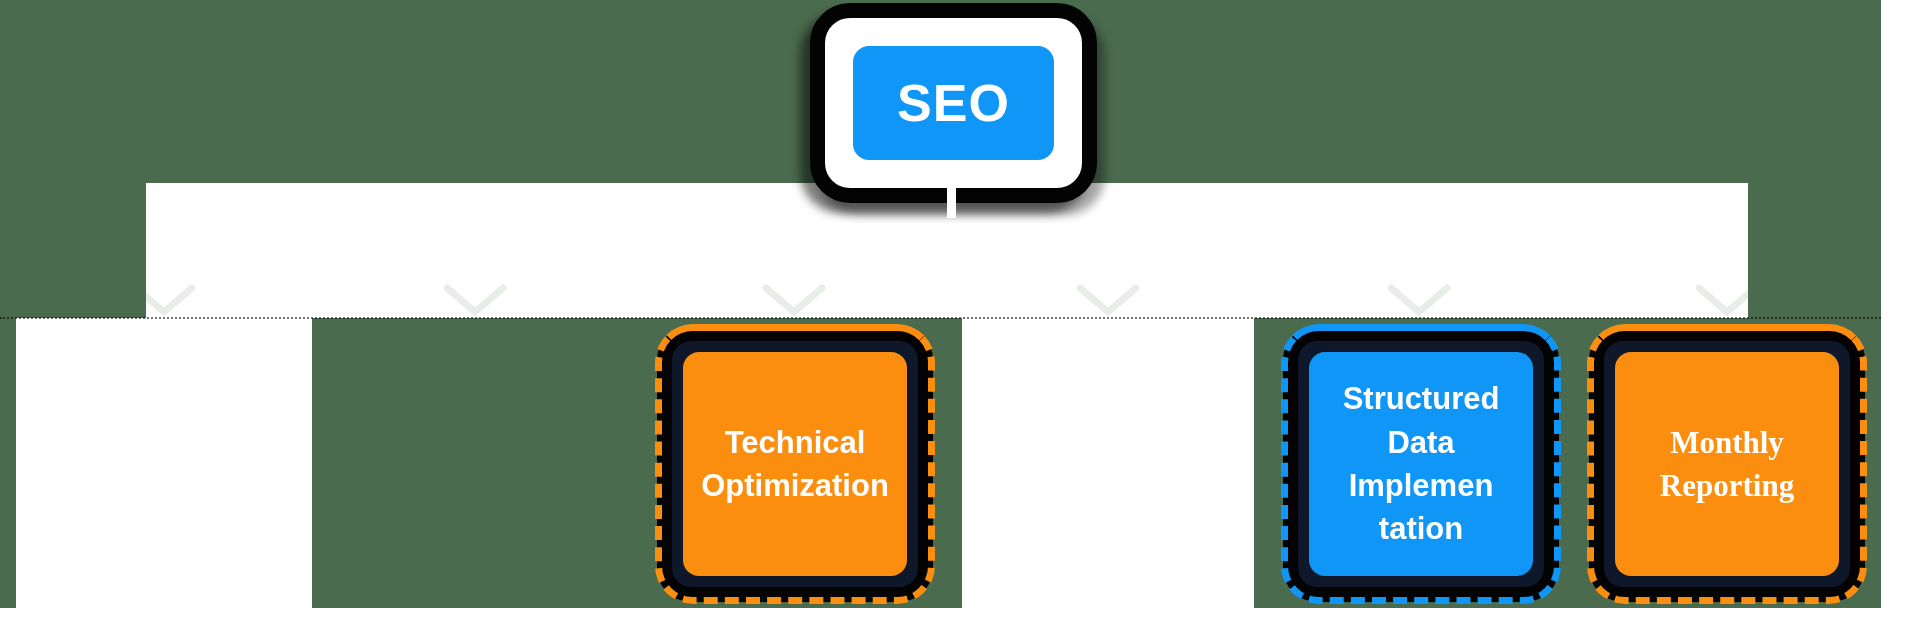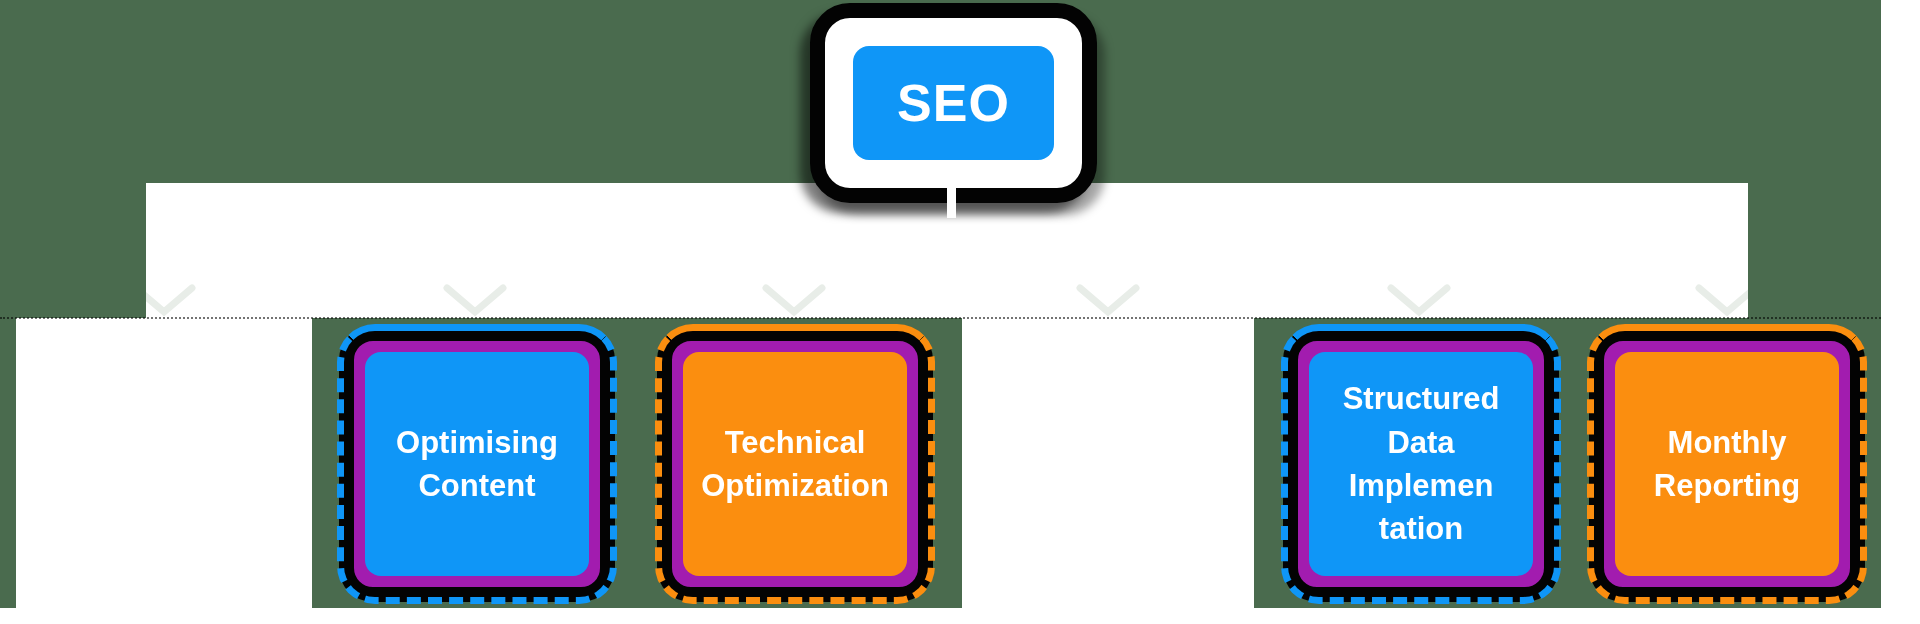--- a/index.html
+++ b/index.html
@@ -25,35 +25,35 @@
   .root-node .label{color:#ffffff;font-weight:bold;font-size:52px;letter-spacing:1px;}
   .connector-v{position:absolute;left:947px;top:168px;width:9px;height:50px;background:#ffffff;z-index:6;}
 
   
   .chev{position:absolute;top:100px;width:64px;height:34px;}
   .chev svg{display:block;}
 
   
   .node{position:absolute;top:320px;width:288px;height:288px;}
   .node .frame{
-    position:absolute;inset:6px;border:15px solid #030303;border-radius:34px;background:#a21caf;
+    position:absolute;inset:6px;border:15px solid #030303;border-radius:34px;background:#0f172a;
     padding:11px;box-sizing:border-box;display:flex;z-index:1;
   }
   .node .fillc{
     flex:1;border-radius:16px;display:flex;align-items:center;justify-content:center;
     text-align:center;
   }
   .node .label{color:#ffffff;font-weight:bold;font-size:31px;line-height:1.4;white-space:pre-line;}
   .node .dash{
     position:absolute;inset:4px;border-width:7px;border-style:solid dashed dashed dashed;
     border-radius:38px;z-index:2;pointer-events:none;
   }
   .node.navy .dash{inset:8px;border-style:dashed;border-top-style:none;border-radius:0 0 34px 34px;}
   .n0{left:18px;}  .n1{left:333px;} .n2{left:651px;}
-  .n3{left:966px;} .n4{left:1277px;}.n5{left:1583px;}
+  .n3{left:966px;} .n4{left:1277px;}.n5{left:1583px;font-family:Liberation Serif, serif;}
 
   .fill-blue{background:#0f96f7;}
   .fill-orange{background:#fb8e0f;}
   .fill-navy{background:#070b5e;}
   .dash-blue{border-color:#0f96f7;}
   .dash-orange{border-color:#fb8e0f;}
   .dash-white{border-color:#ffffff;}
 </style>
 </head>
 <body>
@@ -103,29 +103,20 @@
   <div class="root-node">
     <div class="frame">
       <div class="fillc fill-blue">
         <span class="label">SEO</span>
       </div>
     </div>
   </div>
   <div class="connector-v"></div>
 
 
-  <div class="node n1">
-    <div class="frame">
-      <div class="fillc fill-blue">
-        <span class="label">Optimising
-Content</span>
-      </div>
-    </div>
-    <div class="dash dash-blue"></div>
-  </div>
 
   <div class="node n2">
     <div class="frame">
       <div class="fillc fill-orange">
         <span class="label">Technical
 Optimization</span>
       </div>
     </div>
     <div class="dash dash-orange"></div>
   </div>

